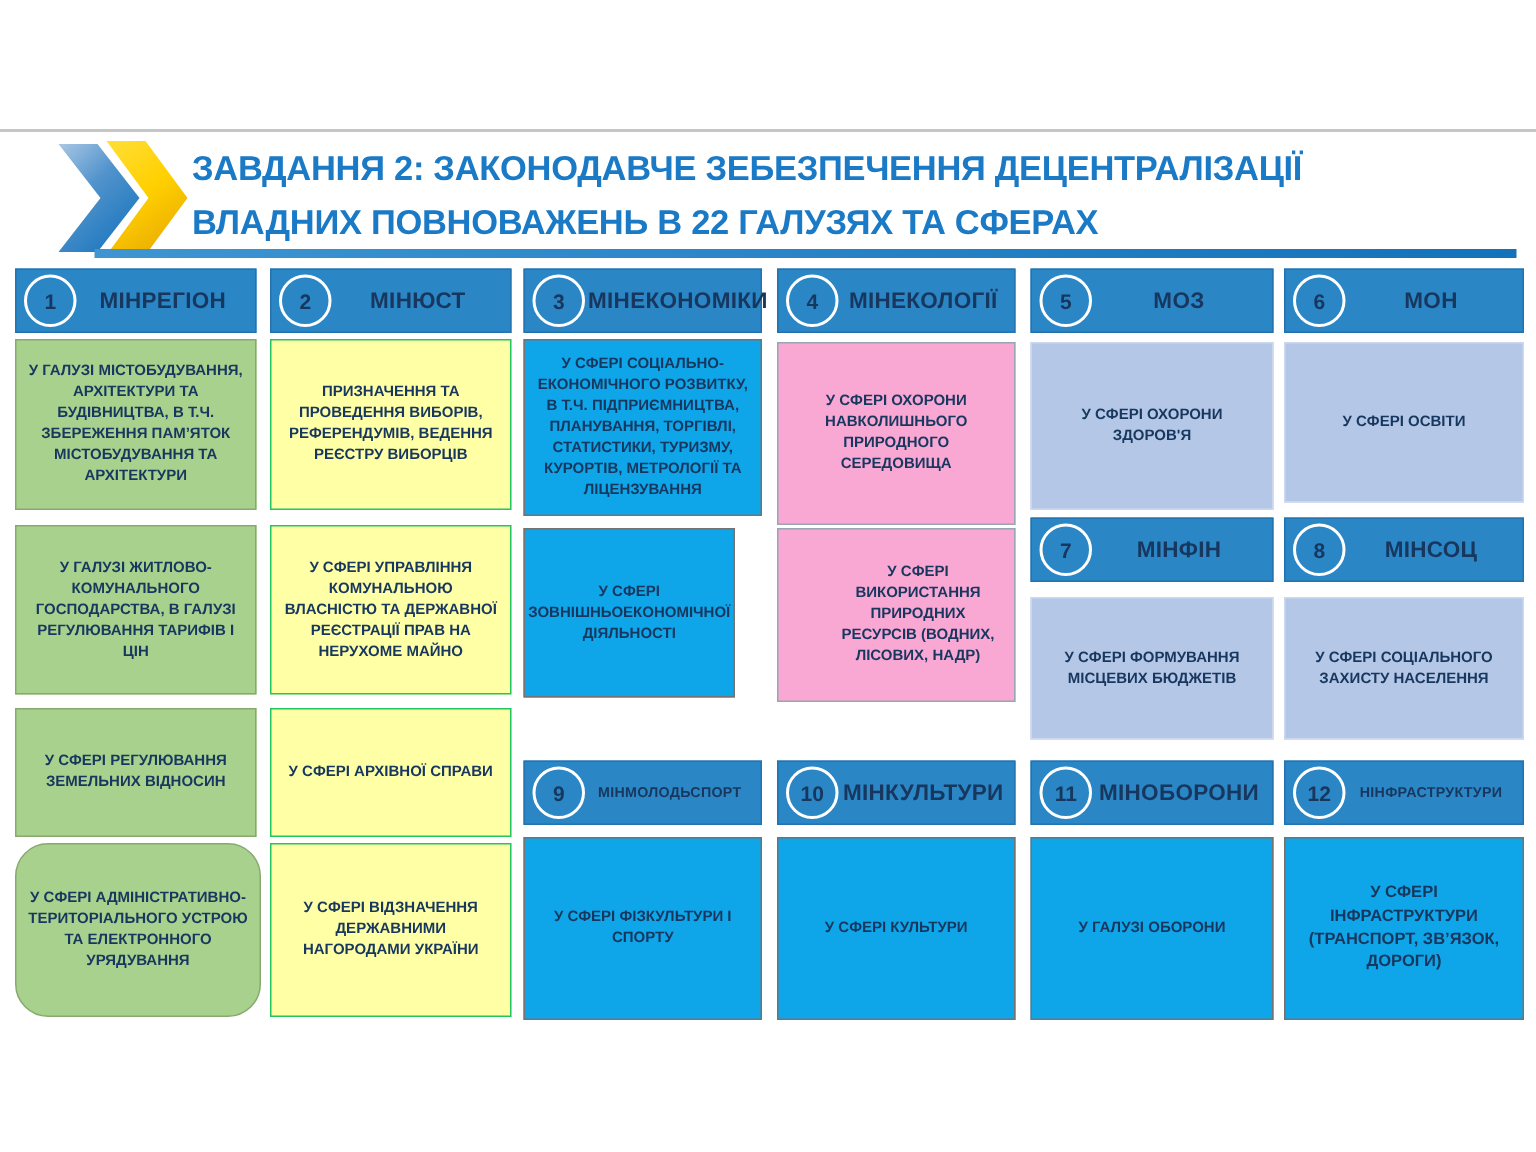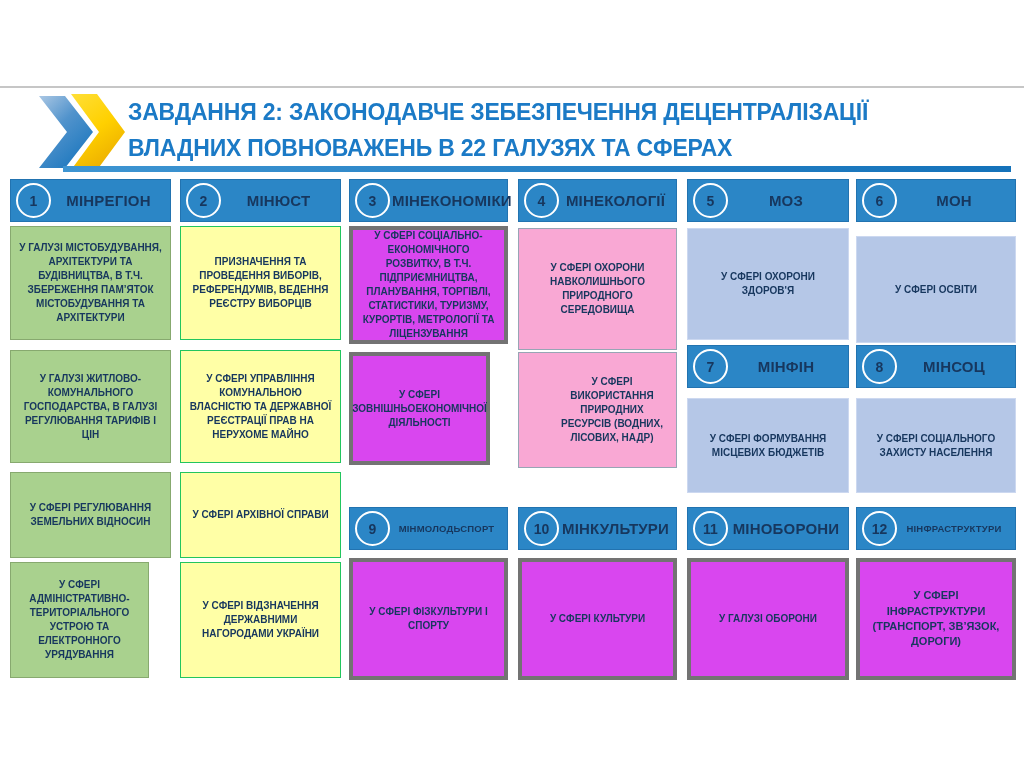--- a/index.html
+++ b/index.html
@@ -17,21 +17,21 @@
          margin-left:5px;display:flex;align-items:center;justify-content:center;
          color:#17375e;font-weight:bold;font-size:14px;}
   .hdr-label{flex:1;text-align:center;color:#17375e;font-weight:bold;font-size:15px;
              padding:0 6px 0 2px;letter-spacing:0.2px;}
   .hdr-label.small{font-size:9.5px;}
   .box{position:absolute;box-sizing:border-box;display:flex;align-items:center;justify-content:center;
        text-align:center;font-weight:bold;color:#17375e;font-size:10px;line-height:1.4;
        padding:4px 7px;}
   .green{background:#a9d18e;border:1px solid #87a96f;}
   .yellow{background:#ffffa6;border:1px solid #22c55e;text-align:center;}
-  .gray{background:#d946ef;border:4px solid #737373;}
+  .gray{background:#0ea5e9;border:1px solid #737373;}
   .lightgray{background:#f9a8d4;border:1px solid #97a5b5;}
   .lblue{background:#b5c7e7;border:1px solid #ccd8f0;}
   .fs10{font-size:10px;}
   .fs11{font-size:11px;}
 </style>
 </head>
 <body>
 
 <div class="slide">
 
@@ -81,35 +81,35 @@
     <div class="hdr-label">МОЗ</div>
   </div>
   <div class="hdr" style="left:856px;top:179px;width:160px;">
     <div class="badge">6</div>
     <div class="hdr-label">МОН</div>
   </div>
 
   <div class="box green" style="left:10px;top:226px;width:161px;height:114px;">У ГАЛУЗІ МІСТОБУДУВАННЯ, АРХІТЕКТУРИ ТА БУДІВНИЦТВА, В Т.Ч. ЗБЕРЕЖЕННЯ ПАМ’ЯТОК МІСТОБУДУВАННЯ ТА АРХІТЕКТУРИ</div>
   <div class="box green" style="left:10px;top:350px;width:161px;height:113px;">У ГАЛУЗІ ЖИТЛОВО-КОМУНАЛЬНОГО ГОСПОДАРСТВА, В ГАЛУЗІ РЕГУЛЮВАННЯ ТАРИФІВ І ЦІН</div>
   <div class="box green" style="left:10px;top:472px;width:161px;height:86px;">У СФЕРІ РЕГУЛЮВАННЯ ЗЕМЕЛЬНИХ ВІДНОСИН</div>
-  <div class="box green" style="left:10px;top:562px;width:139px;height:116px;">У СФЕРІ АДМІНІСТРАТИВНО-ТЕРИТОРІАЛЬНОГО УСТРОЮ ТА ЕЛЕКТРОННОГО УРЯДУВАННЯ</div>
+  <div class="box green" style="left:10px;top:562px;width:164px;height:116px;border-radius:22px;">У СФЕРІ АДМІНІСТРАТИВНО-ТЕРИТОРІАЛЬНОГО УСТРОЮ ТА ЕЛЕКТРОННОГО УРЯДУВАННЯ</div>
 
   <div class="box yellow" style="left:180px;top:226px;width:161px;height:114px;">ПРИЗНАЧЕННЯ ТА ПРОВЕДЕННЯ ВИБОРІВ, РЕФЕРЕНДУМІВ, ВЕДЕННЯ РЕЄСТРУ ВИБОРЦІВ</div>
   <div class="box yellow" style="left:180px;top:350px;width:161px;height:113px;">У СФЕРІ УПРАВЛІННЯ КОМУНАЛЬНОЮ ВЛАСНІСТЮ ТА ДЕРЖАВНОЇ РЕЄСТРАЦІЇ ПРАВ НА НЕРУХОМЕ МАЙНО</div>
   <div class="box yellow" style="left:180px;top:472px;width:161px;height:86px;">У СФЕРІ АРХІВНОЇ СПРАВИ</div>
   <div class="box yellow" style="left:180px;top:562px;width:161px;height:116px;">У СФЕРІ ВІДЗНАЧЕННЯ ДЕРЖАВНИМИ НАГОРОДАМИ УКРАЇНИ</div>
 
   <div class="box gray fs10" style="left:349px;top:226px;width:159px;height:118px;">У СФЕРІ СОЦІАЛЬНО-ЕКОНОМІЧНОГО РОЗВИТКУ, В Т.Ч. ПІДПРИЄМНИЦТВА, ПЛАНУВАННЯ, ТОРГІВЛІ, СТАТИСТИКИ, ТУРИЗМУ, КУРОРТІВ, МЕТРОЛОГІЇ ТА ЛІЦЕНЗУВАННЯ</div>
   <div class="box gray" style="left:349px;top:352px;width:141px;height:113px;">У СФЕРІ ЗОВНІШНЬОЕКОНОМІЧНОЇ ДІЯЛЬНОСТІ</div>
 
   <div class="box lightgray" style="left:518px;top:228px;width:159px;height:122px;">У СФЕРІ ОХОРОНИ НАВКОЛИШНЬОГО ПРИРОДНОГО СЕРЕДОВИЩА</div>
   <div class="box lightgray" style="left:518px;top:352px;width:159px;height:116px;padding-left:36px;">У СФЕРІ ВИКОРИСТАННЯ ПРИРОДНИХ РЕСУРСІВ (ВОДНИХ, ЛІСОВИХ, НАДР)</div>
 
   <div class="box lblue" style="left:687px;top:228px;width:162px;height:112px;">У СФЕРІ ОХОРОНИ ЗДОРОВ'Я</div>
-  <div class="box lblue" style="left:856px;top:228px;width:160px;height:107px;margin-top:8px;">У СФЕРІ ОСВІТИ</div>
+  <div class="box lblue" style="left:856px;top:228px;width:160px;height:107px;">У СФЕРІ ОСВІТИ</div>
 
   <div class="hdr" style="left:687px;top:345px;width:162px;">
     <div class="badge">7</div>
     <div class="hdr-label">МІНФІН</div>
   </div>
   <div class="hdr" style="left:856px;top:345px;width:160px;">
     <div class="badge">8</div>
     <div class="hdr-label">МІНСОЦ</div>
   </div>
 

